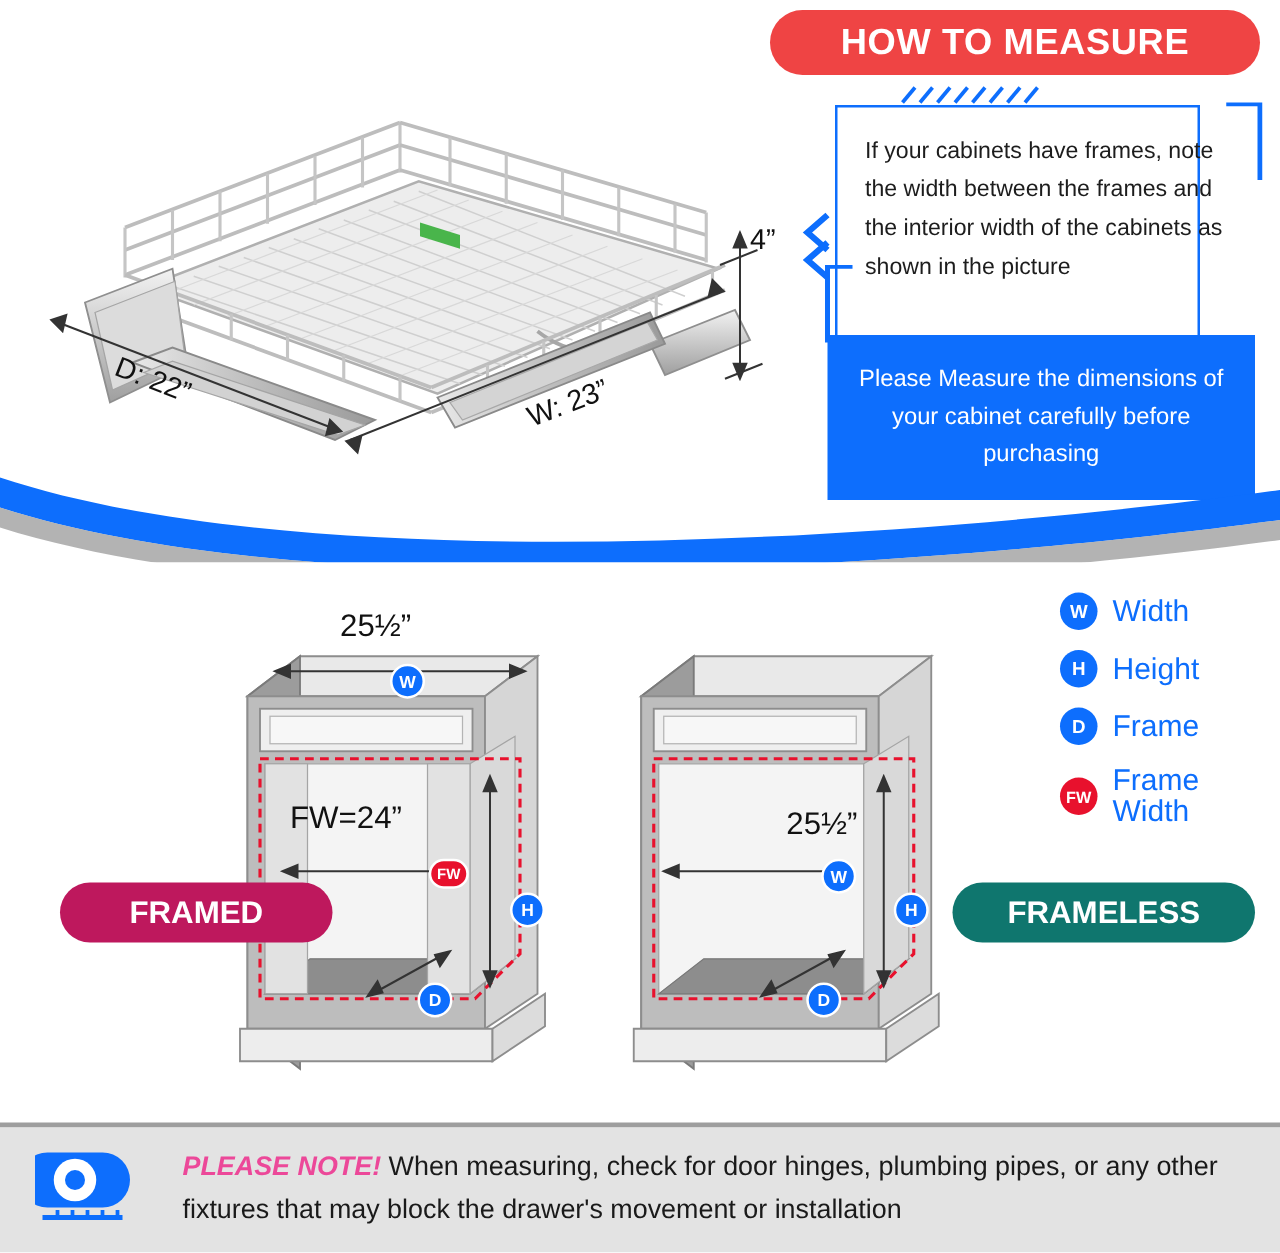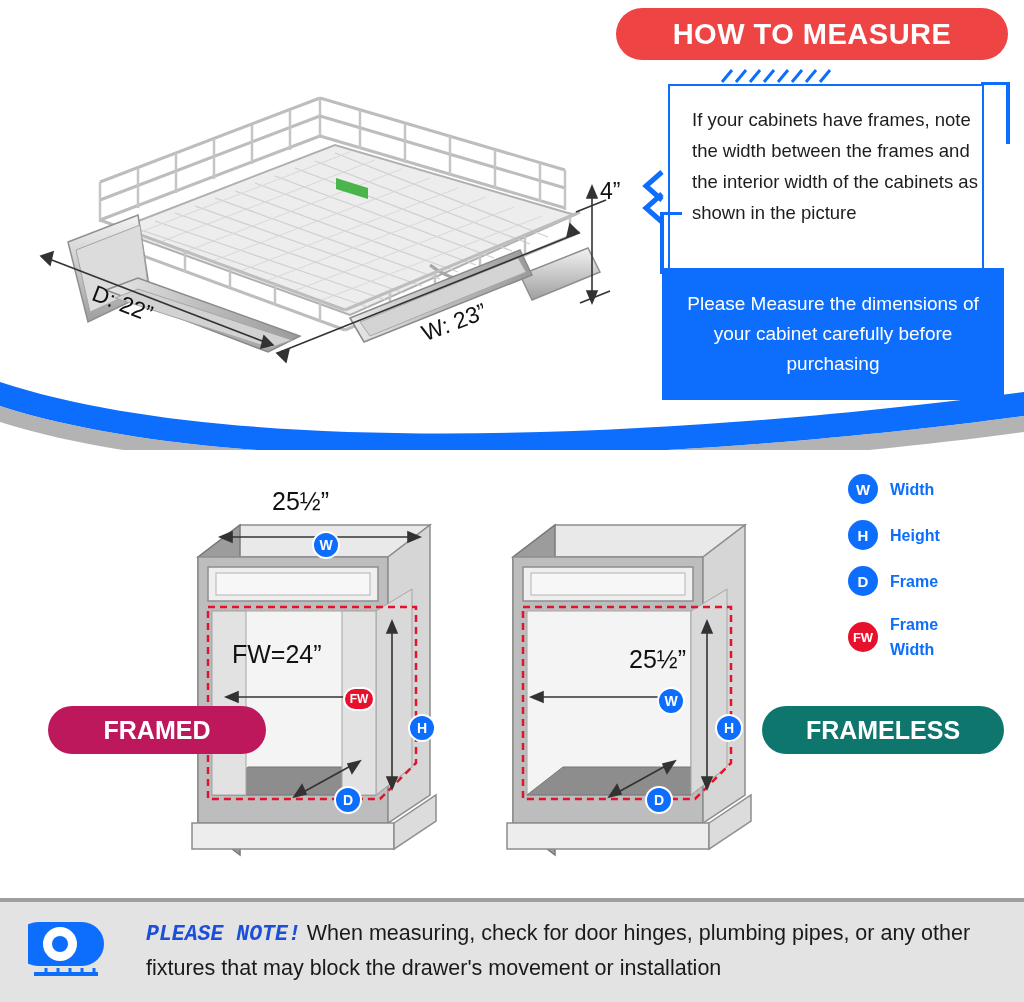--- a/index.html
+++ b/index.html
@@ -15,21 +15,21 @@
 
   
   #how-to-measure-title{
     left:616px;top:8px;width:392px;height:52px;
     background:#ef4444;border-radius:26px;
     display:flex;align-items:center;justify-content:center;
     color:#fff;font-size:29px;font-weight:bold;letter-spacing:.5px;
   }
 
   #frames-note-box{
-    left:668px;top:84px;width:316px;height:190px;
+    left:668px;top:84px;width:292px;height:190px;
     background:#fff;border:2px solid #0d6efd;
     box-sizing:border-box;
   }
   #frames-note-text{
     position:absolute;left:22px;top:18px;width:292px;
     font-size:18.5px;line-height:31px;color:#1d1d1d;
   }
 
   #blue-measure-box{
     left:662px;top:268px;width:342px;height:132px;
@@ -60,42 +60,42 @@
 
   
   #legend{left:848px;top:474px;width:170px;}
   .legend-row{display:flex;align-items:center;margin-bottom:16px;}
   .badge{
     width:30px;height:30px;border-radius:50%;background:#0d6efd;color:#fff;
     display:flex;align-items:center;justify-content:center;font-size:15px;font-weight:bold;
     flex:0 0 auto;margin-right:12px;
   }
   .badge.fw{background:#e8112d;font-size:13px;}
-  .legend-label{color:#0d6efd;font-size:16px;font-weight:bold;line-height:25px;}
+  .legend-label{color:#0d6efd;font-size:24px;font-weight:normal;line-height:25px;}
 
   
   .dimbadge{
     position:absolute;width:28px;height:28px;border-radius:50%;
     background:#0d6efd;color:#fff;border:2px solid #fff;
     display:flex;align-items:center;justify-content:center;
     font-size:14px;font-weight:bold;box-sizing:border-box;
   }
   .dimbadge.red{background:#e8112d;width:32px;height:24px;border-radius:12px;font-size:12px;}
 
   .cab-dim-text{position:absolute;font-size:25px;color:#111;}
 
   
   #bottom-band{
     left:0;top:902px;width:1024px;height:100px;background:#e3e3e3;
   }
   #bottom-text{
     position:absolute;left:146px;top:916px;width:862px;
     font-size:21.5px;line-height:34px;color:#1a1a1a;
   }
-  .please-note{color:#1d4ed8;font-weight:bold;font-style:italic;font-family:Liberation Mono, monospace;}
+  .please-note{color:#ec4899;font-weight:bold;font-style:italic;}
   #tape-icon{position:absolute;left:28px;top:916px;width:104px;height:72px;}
   #divider-line{left:0;top:898px;width:1024px;height:4px;background:#9e9e9e;}
 </style>
 </head>
 <body>
 
 <div class="abs" id="product-illustration">
   <svg width="600" height="330" viewBox="0 0 600 330">
     <defs>
       <linearGradient id="metal" x1="0" y1="0" x2="0" y2="1">

